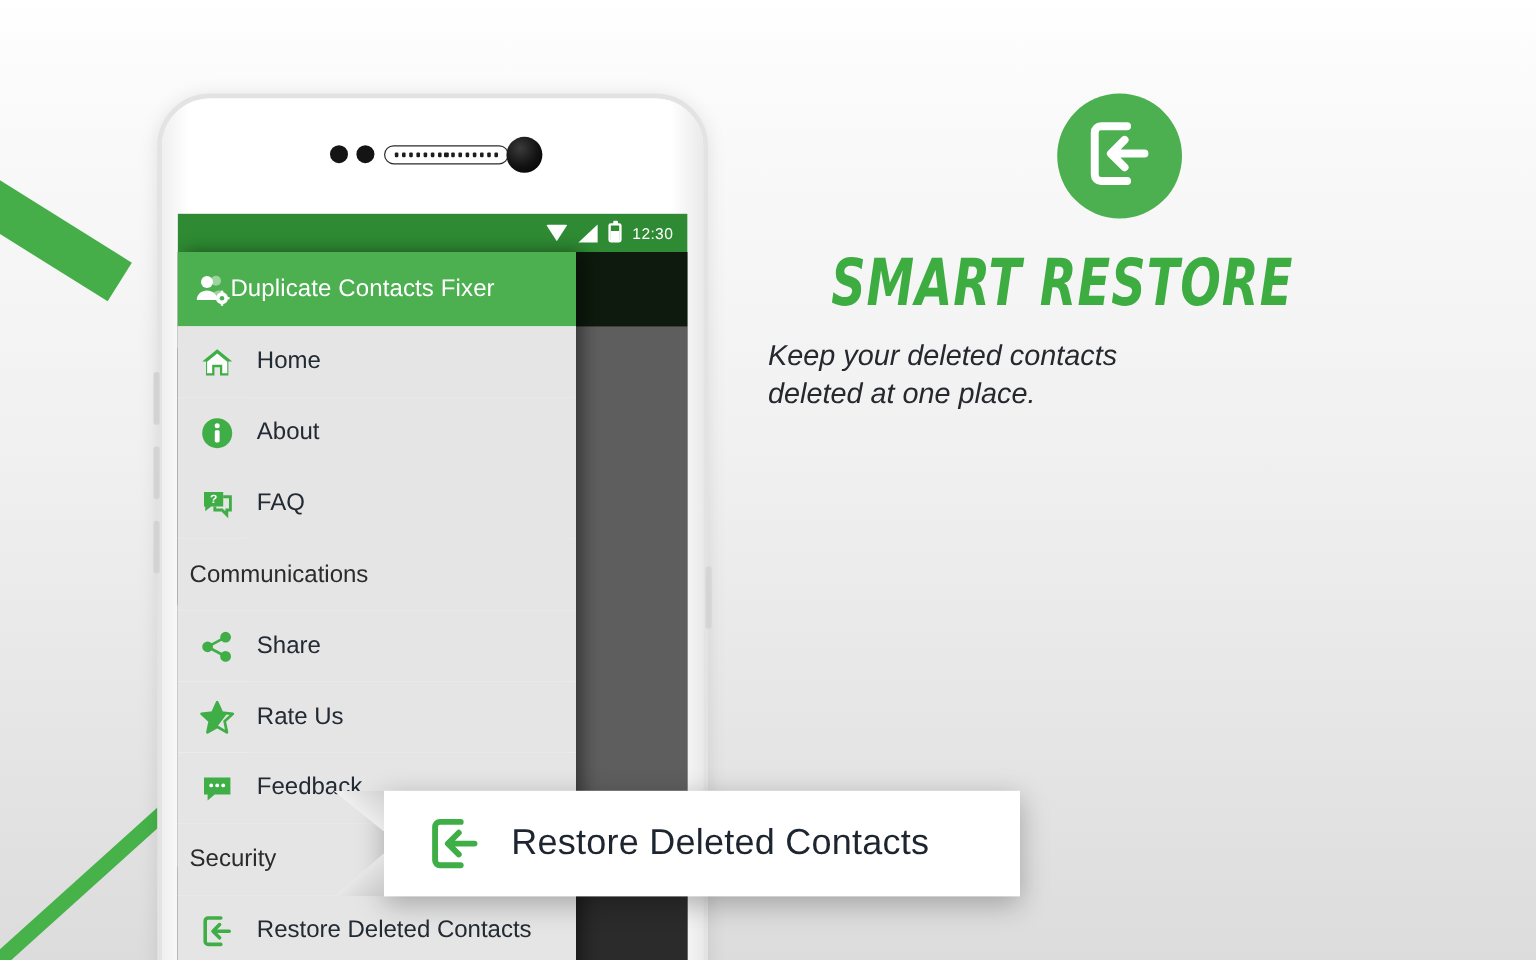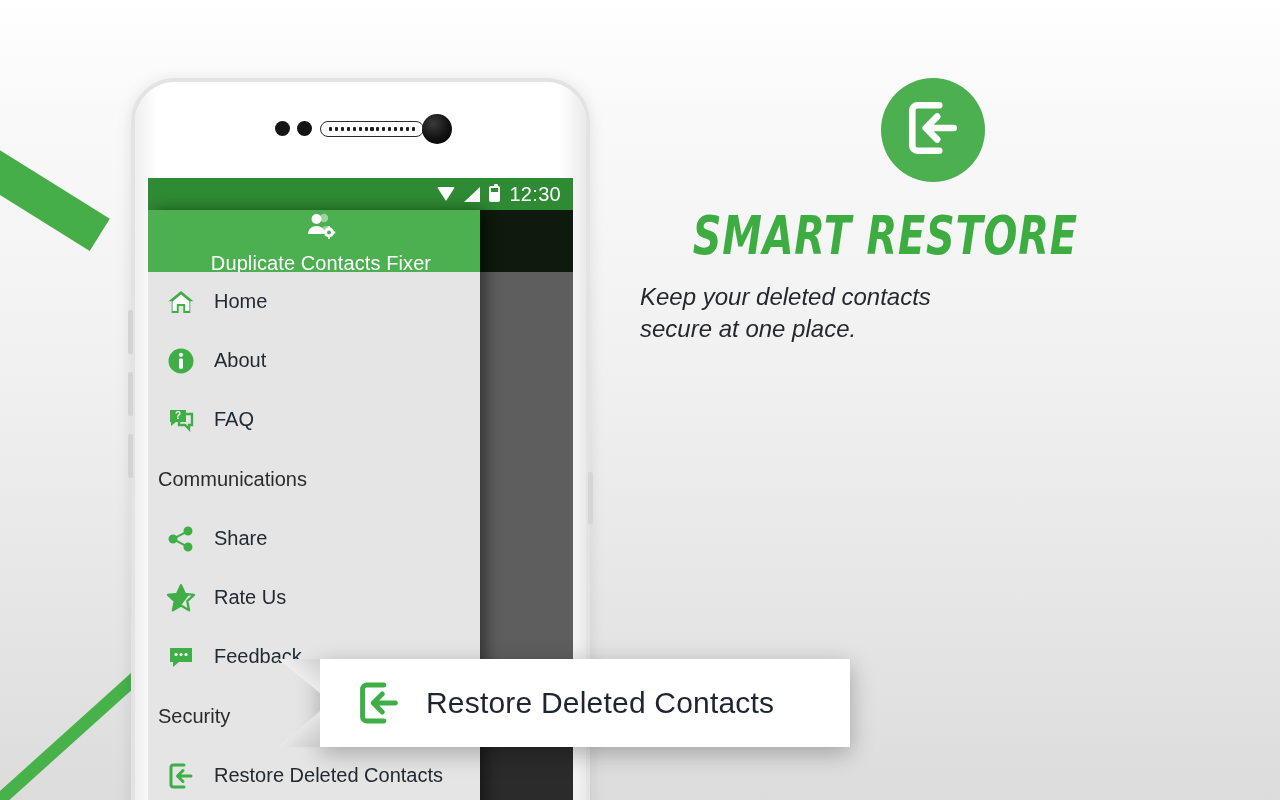--- a/index.html
+++ b/index.html
@@ -85,21 +85,21 @@
     height:32px; background:#2e8b33;
     display:flex; align-items:center; justify-content:flex-end;
     padding-right:12px; gap:9px;
     color:#fff; font-size:15px;
   }
   .si { display:block; }
   .ico-wifi { width:0;height:0;border-left:9px solid transparent;border-right:9px solid transparent;border-top:14px solid #fff;border-radius:2px; }
   .ico-signal { width:0;height:0;border-left:16px solid transparent;border-bottom:15px solid #fff; }
   .ico-batt { width:11px;height:16px;border:2px solid #fff;border-radius:2px;position:relative;background:linear-gradient(180deg,#2e8b33 0 35%,#fff 35% 100%); }
   .ico-batt::before{content:"";position:absolute;top:-4px;left:2.5px;width:4px;height:2.5px;background:#fff;border-radius:1px;}
-  .clock { font-size:20px; letter-spacing:.3px; }
+  .clock { font-size:13px; letter-spacing:.3px; }
 
   
   .activity { position:absolute; left:0; right:0; top:32px; bottom:0; background:#0d1a0d; }
   .activity-bar { position:absolute; left:0; right:0; top:0; height:62px; background:#0d1a0d; }
   .activity-body { position:absolute; left:0; right:0; top:62px; bottom:0; background:#5e5e5e; }
   .dlg {
     position:absolute; left:-140px; top:18px; width:240px; height:180px;
     background:#6a6a6a;
   }
   .dlg .count { position:absolute; right:12px; top:54px; font-size:26px; color:#151515; }
@@ -112,23 +112,22 @@
   .act-dark { position:absolute; left:0; right:0; top:450px; bottom:0; background:#2b2b2b; }
 
   
   .drawer {
     position:absolute; left:0; top:32px; width:332px; bottom:0;
     background:#fff; z-index:6;
     box-shadow: 6px 0 14px rgba(0,0,0,.45);
   }
   .drawer-header {
     height:62px; background:#4caf50;
-    display:flex; align-items:center; gap:12px; padding-left:14px;
+    display:flex; align-items:center; padding-left:14px;
     color:#fff;
-    flex-direction:column;
   }
   .drawer-title { font-size:20px; letter-spacing:.1px; }
 
   .menu-item {
     height:59px; display:flex; align-items:center; gap:18px;
     padding-left:18px; position:relative; background:#e5e5e5;
   }
   .menu-item .divider {
     position:absolute; left:58px; right:8px; bottom:0; height:1px; background:#e4e4e4;
   }
@@ -370,15 +369,15 @@
     <span>
       <svg width="58" height="58" viewBox="0 0 28 28">
         <path d="M17 3H6.5A2.5 2.5 0 004 5.5v17A2.5 2.5 0 006.5 25H17" fill="none" stroke="#ffffff" stroke-width="3.2" stroke-linecap="round"></path>
         <path d="M24 14H11M16 8.5L10.5 14l5.5 5.5" fill="none" stroke="#ffffff" stroke-width="3.2" stroke-linecap="round" stroke-linejoin="round"></path>
       </svg>
     </span>
   </div>
   <div class="promo-title">SMART RESTORE</div>
   <div class="promo-sub">
     <div>Keep your deleted contacts</div>
-    <div>secure at one place.</div>
+    <div>deleted at one place.</div>
   </div>
 </div>
 
 </body></html>

